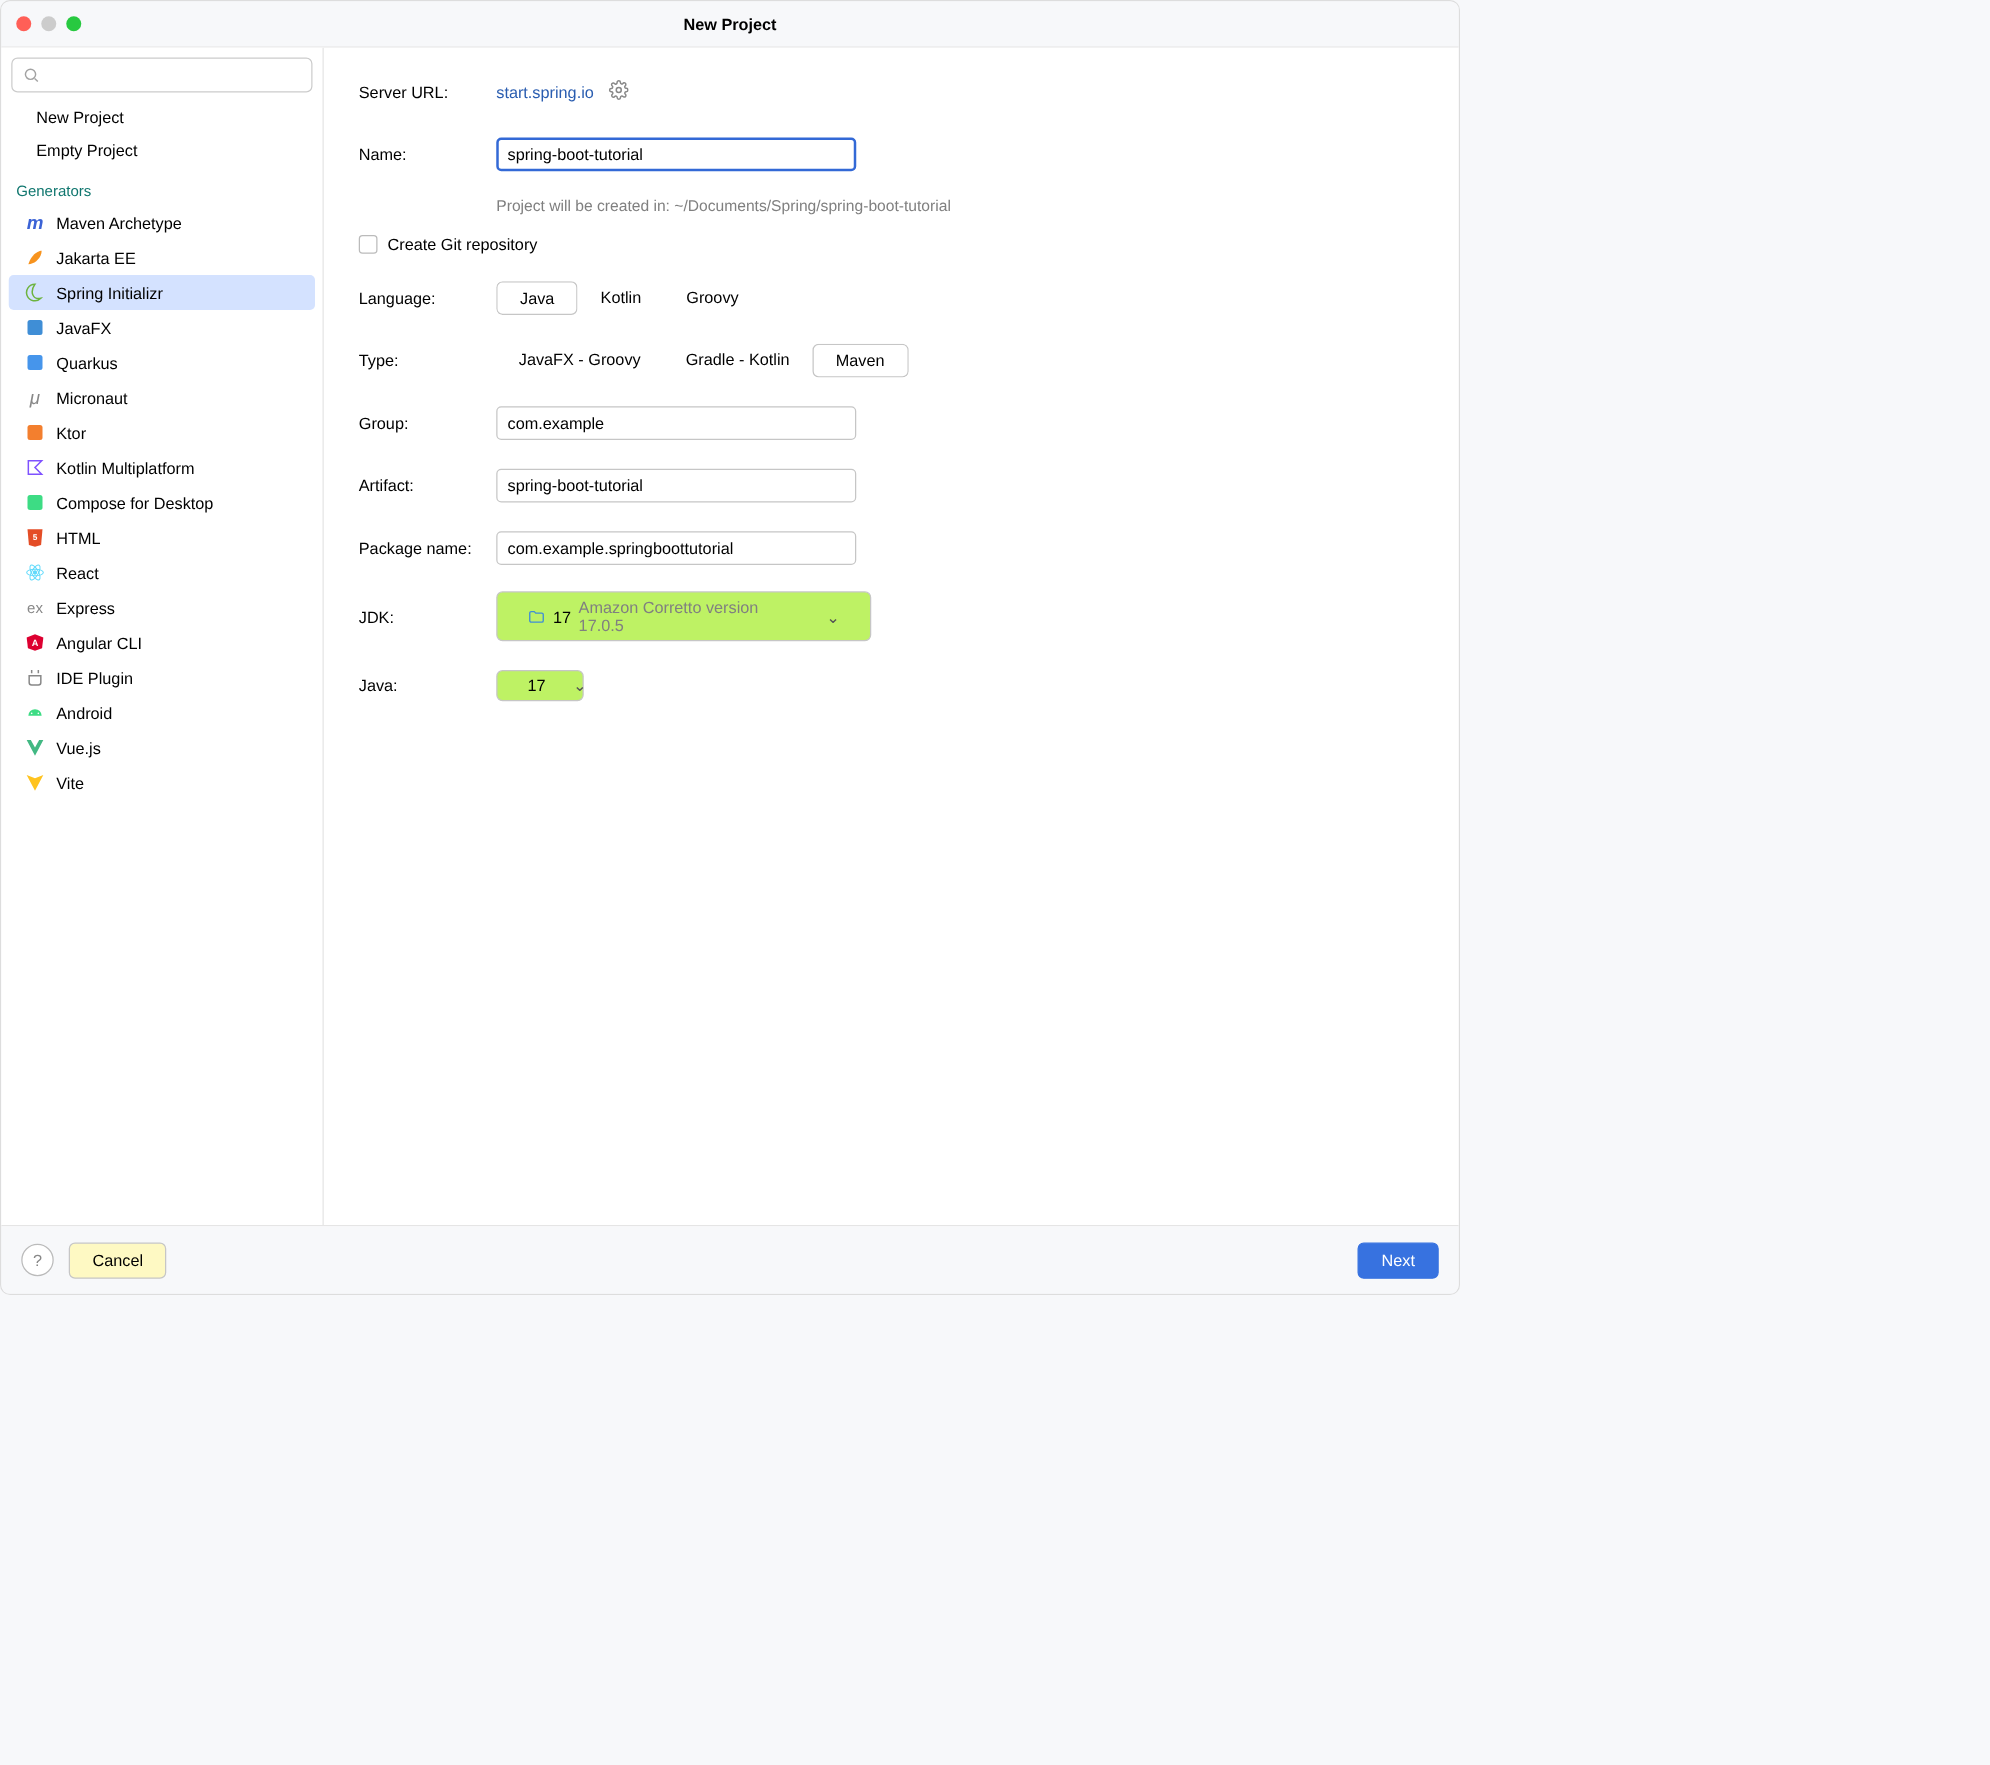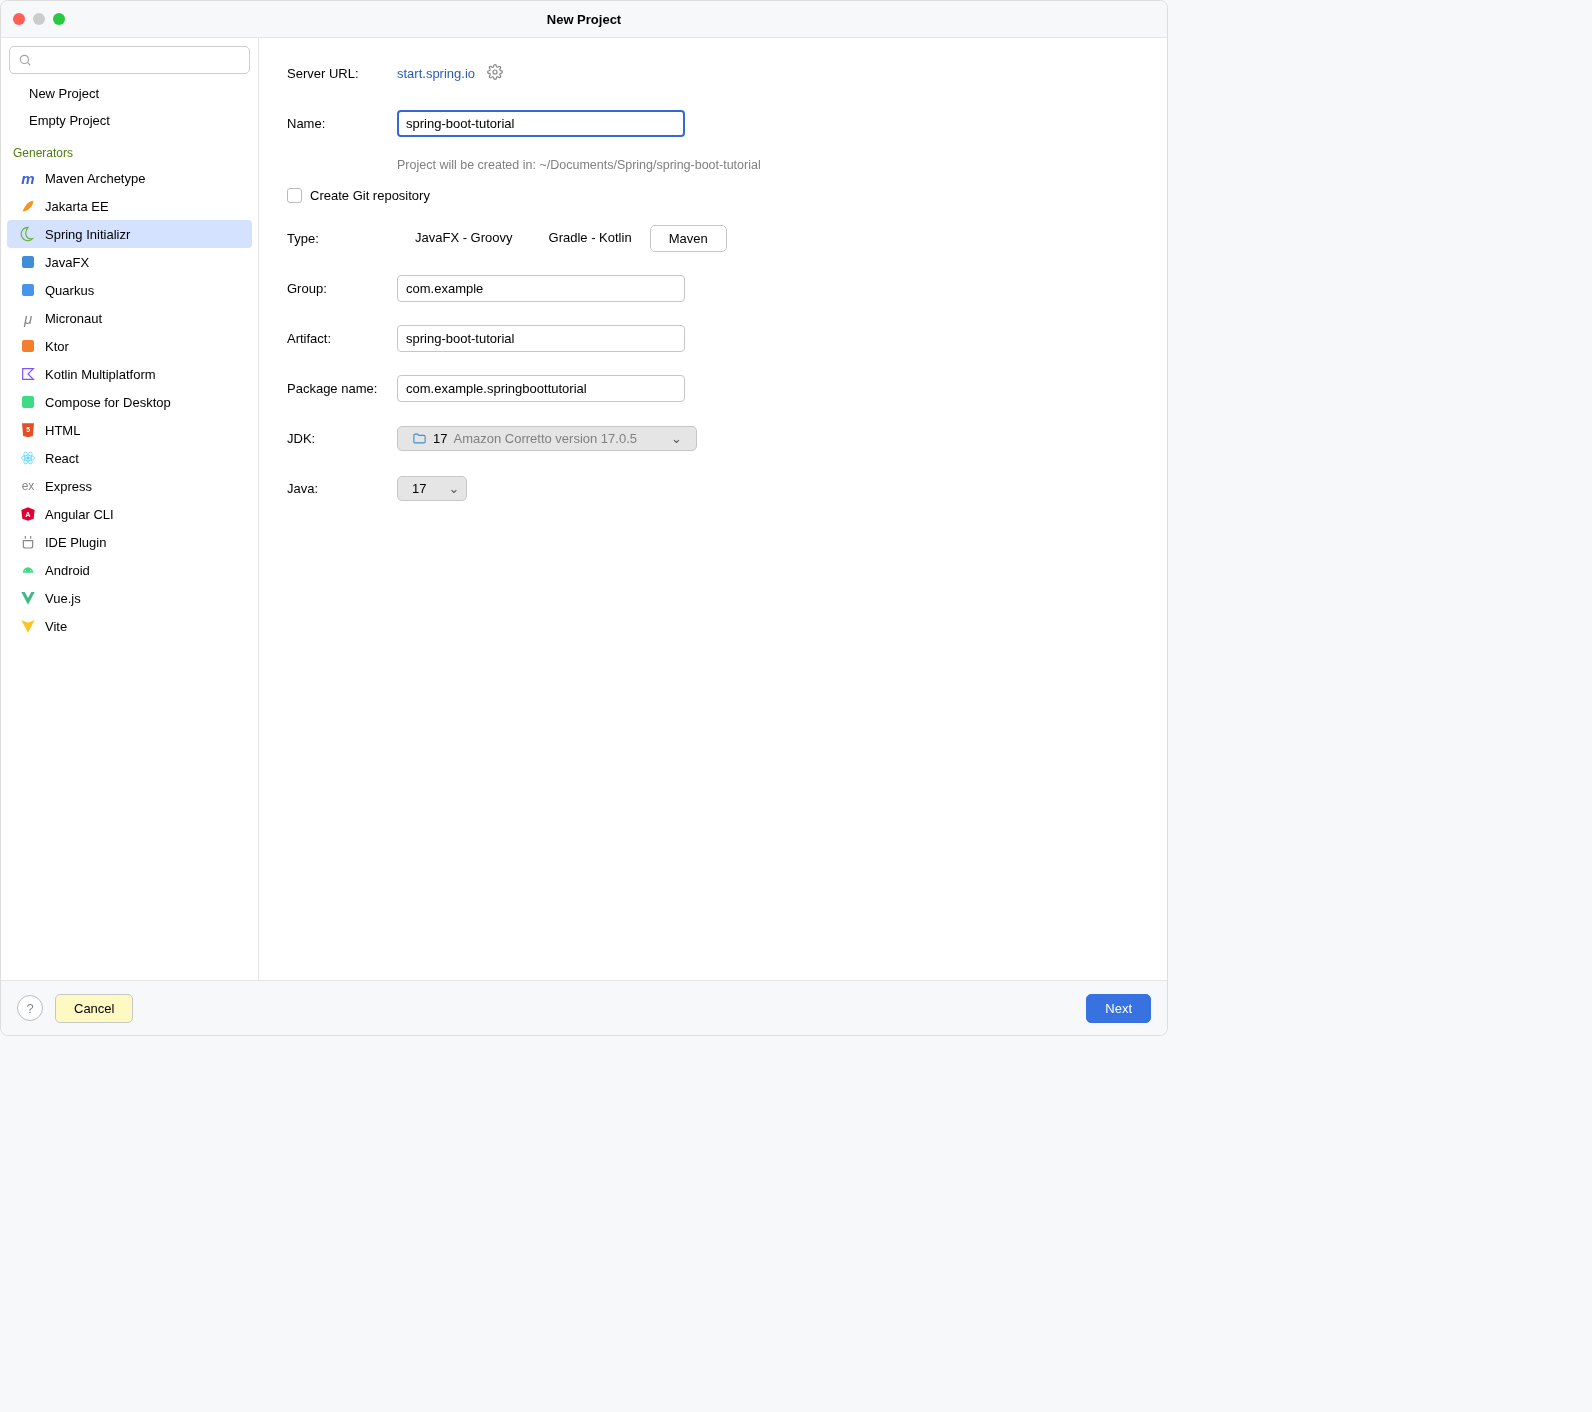--- a/index.html
+++ b/index.html
@@ -57,21 +57,21 @@
       padding: 0 8px;
     }
     .search-box svg { opacity: .6; }
     .sidebar-item {
       padding: 6px 12px 6px 28px;
       cursor: pointer;
       font-size: 13px;
     }
     .sidebar-section-label {
       font-size: 12px;
-      color: #4d7c0f;
+      color: #0f766e;
       padding: 12px 12px 4px 12px;
     }
     .gen-item {
       display: flex;
       align-items: center;
       gap: 8px;
       padding: 5px 12px;
       cursor: pointer;
       font-size: 13px;
       border-radius: 4px;
@@ -132,22 +132,22 @@
     .seg-btn.plain { border-right: none; color: #000; }
     .seg-btn.selected { background: #fff; font-weight: 400; }
     .seg-group.loose { border: none; }
     .seg-group.loose .seg-btn { border: none; padding:5px 18px; }
     .seg-group.loose .seg-btn.selected { border: 1px solid #c6c6c6; border-radius:5px; }
     .dropdown {
       display: inline-flex;
       align-items: center;
       border: 1px solid #c6c6c6;
       border-radius: 5px;
-      padding: 4px 14px;
-      background: #e5e5e5;
+      padding: 4px 24px;
+      background: #bef264;
       cursor: pointer;
       gap: 6px;
     }
     .dropdown .chev { margin-left: 10px; color:#555; }
     .jdk-drop { width: 300px; }
     .jdk-drop .greytext{ color:#808080; }
     .footer {
       height: 54px;
       background: #f7f8fa;
       display: flex;
@@ -360,20 +360,28 @@
       <input class="text-input focused w-300" value="spring-boot-tutorial" style="">
     </div>
 
     <div class="hint">Project will be created in: ~/Documents/Spring/spring-boot-tutorial</div>
 
     <div class="checkbox-row" style="margin-bottom:20px;">
       <div class="checkbox-box"></div>
       <span>Create Git repository</span>
     </div>
 
+    <div class="form-row">
+      <div class="form-label">Language:</div>
+      <div id="lang-group"><div class="seg-group loose">
+            <div class="seg-btn selected">Java</div>
+            <div class="seg-btn plain">Kotlin</div>
+            <div class="seg-btn plain">Groovy</div>
+          </div></div>
+    </div>
 
     <div class="form-row">
       <div class="form-label">Type:</div>
       <div id="type-group"><div class="seg-group loose">
             <div class="seg-btn plain">JavaFX - Groovy</div>
             <div class="seg-btn plain">Gradle - Kotlin</div>
             <div class="seg-btn selected">Maven</div>
           </div></div>
     </div>
 

